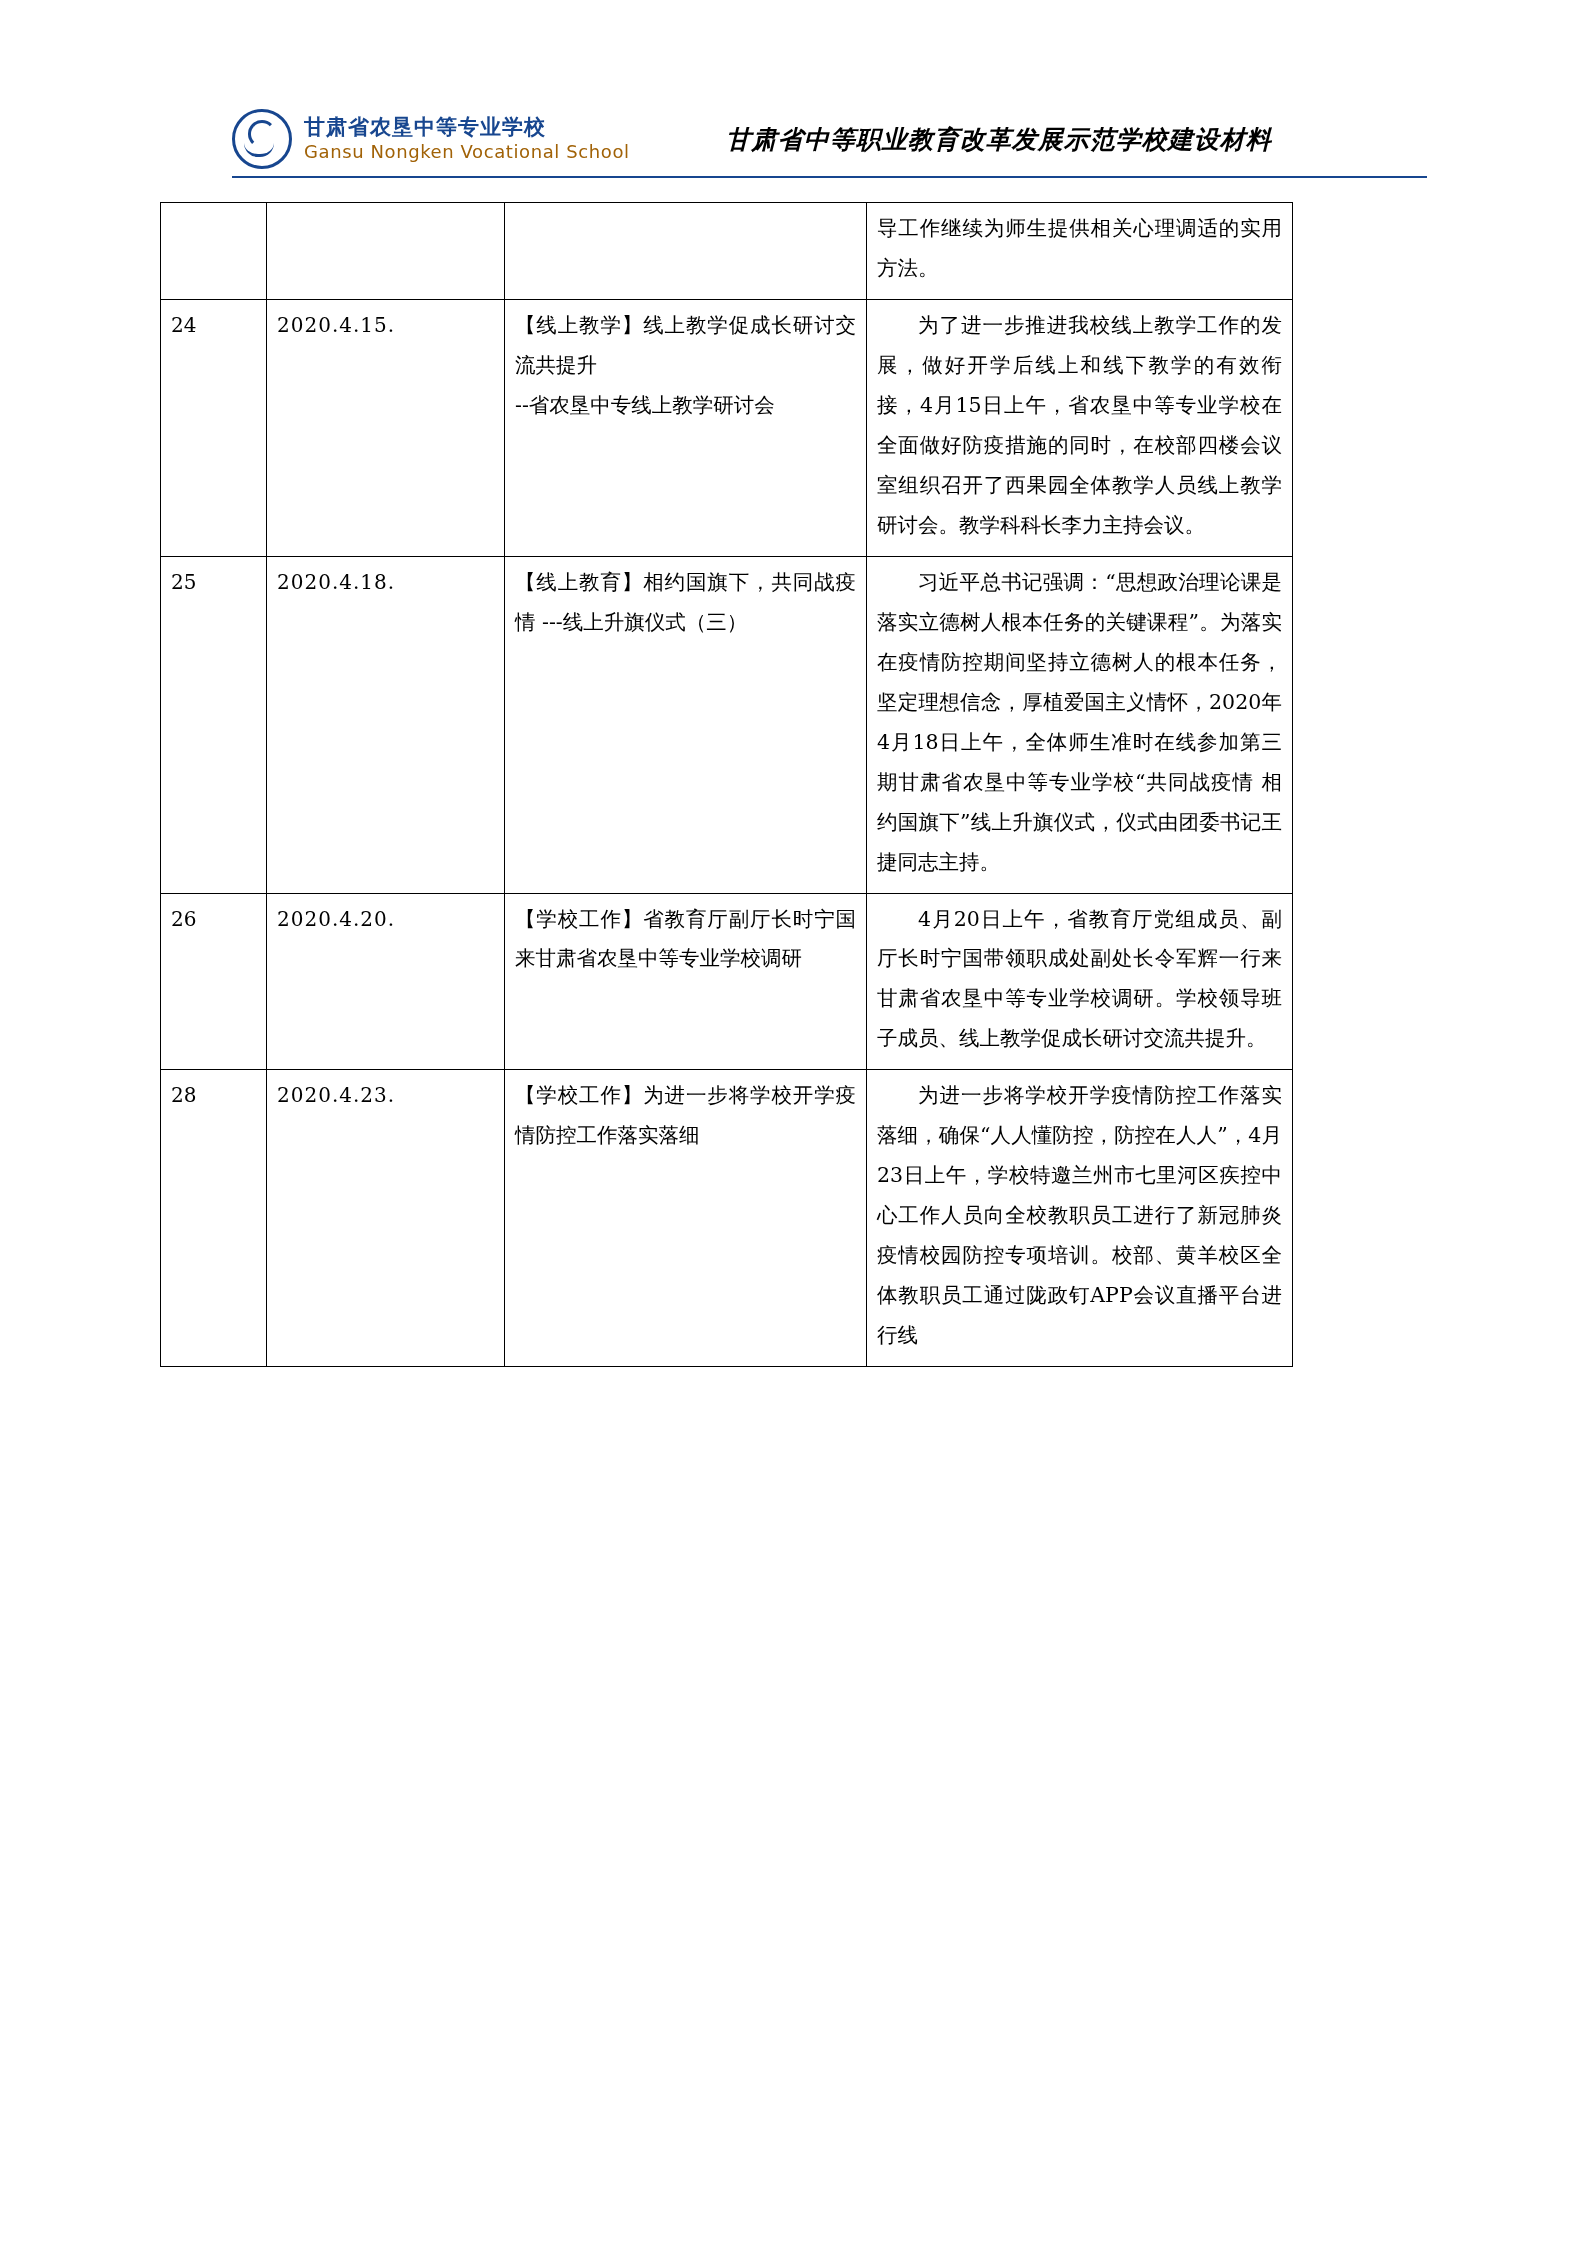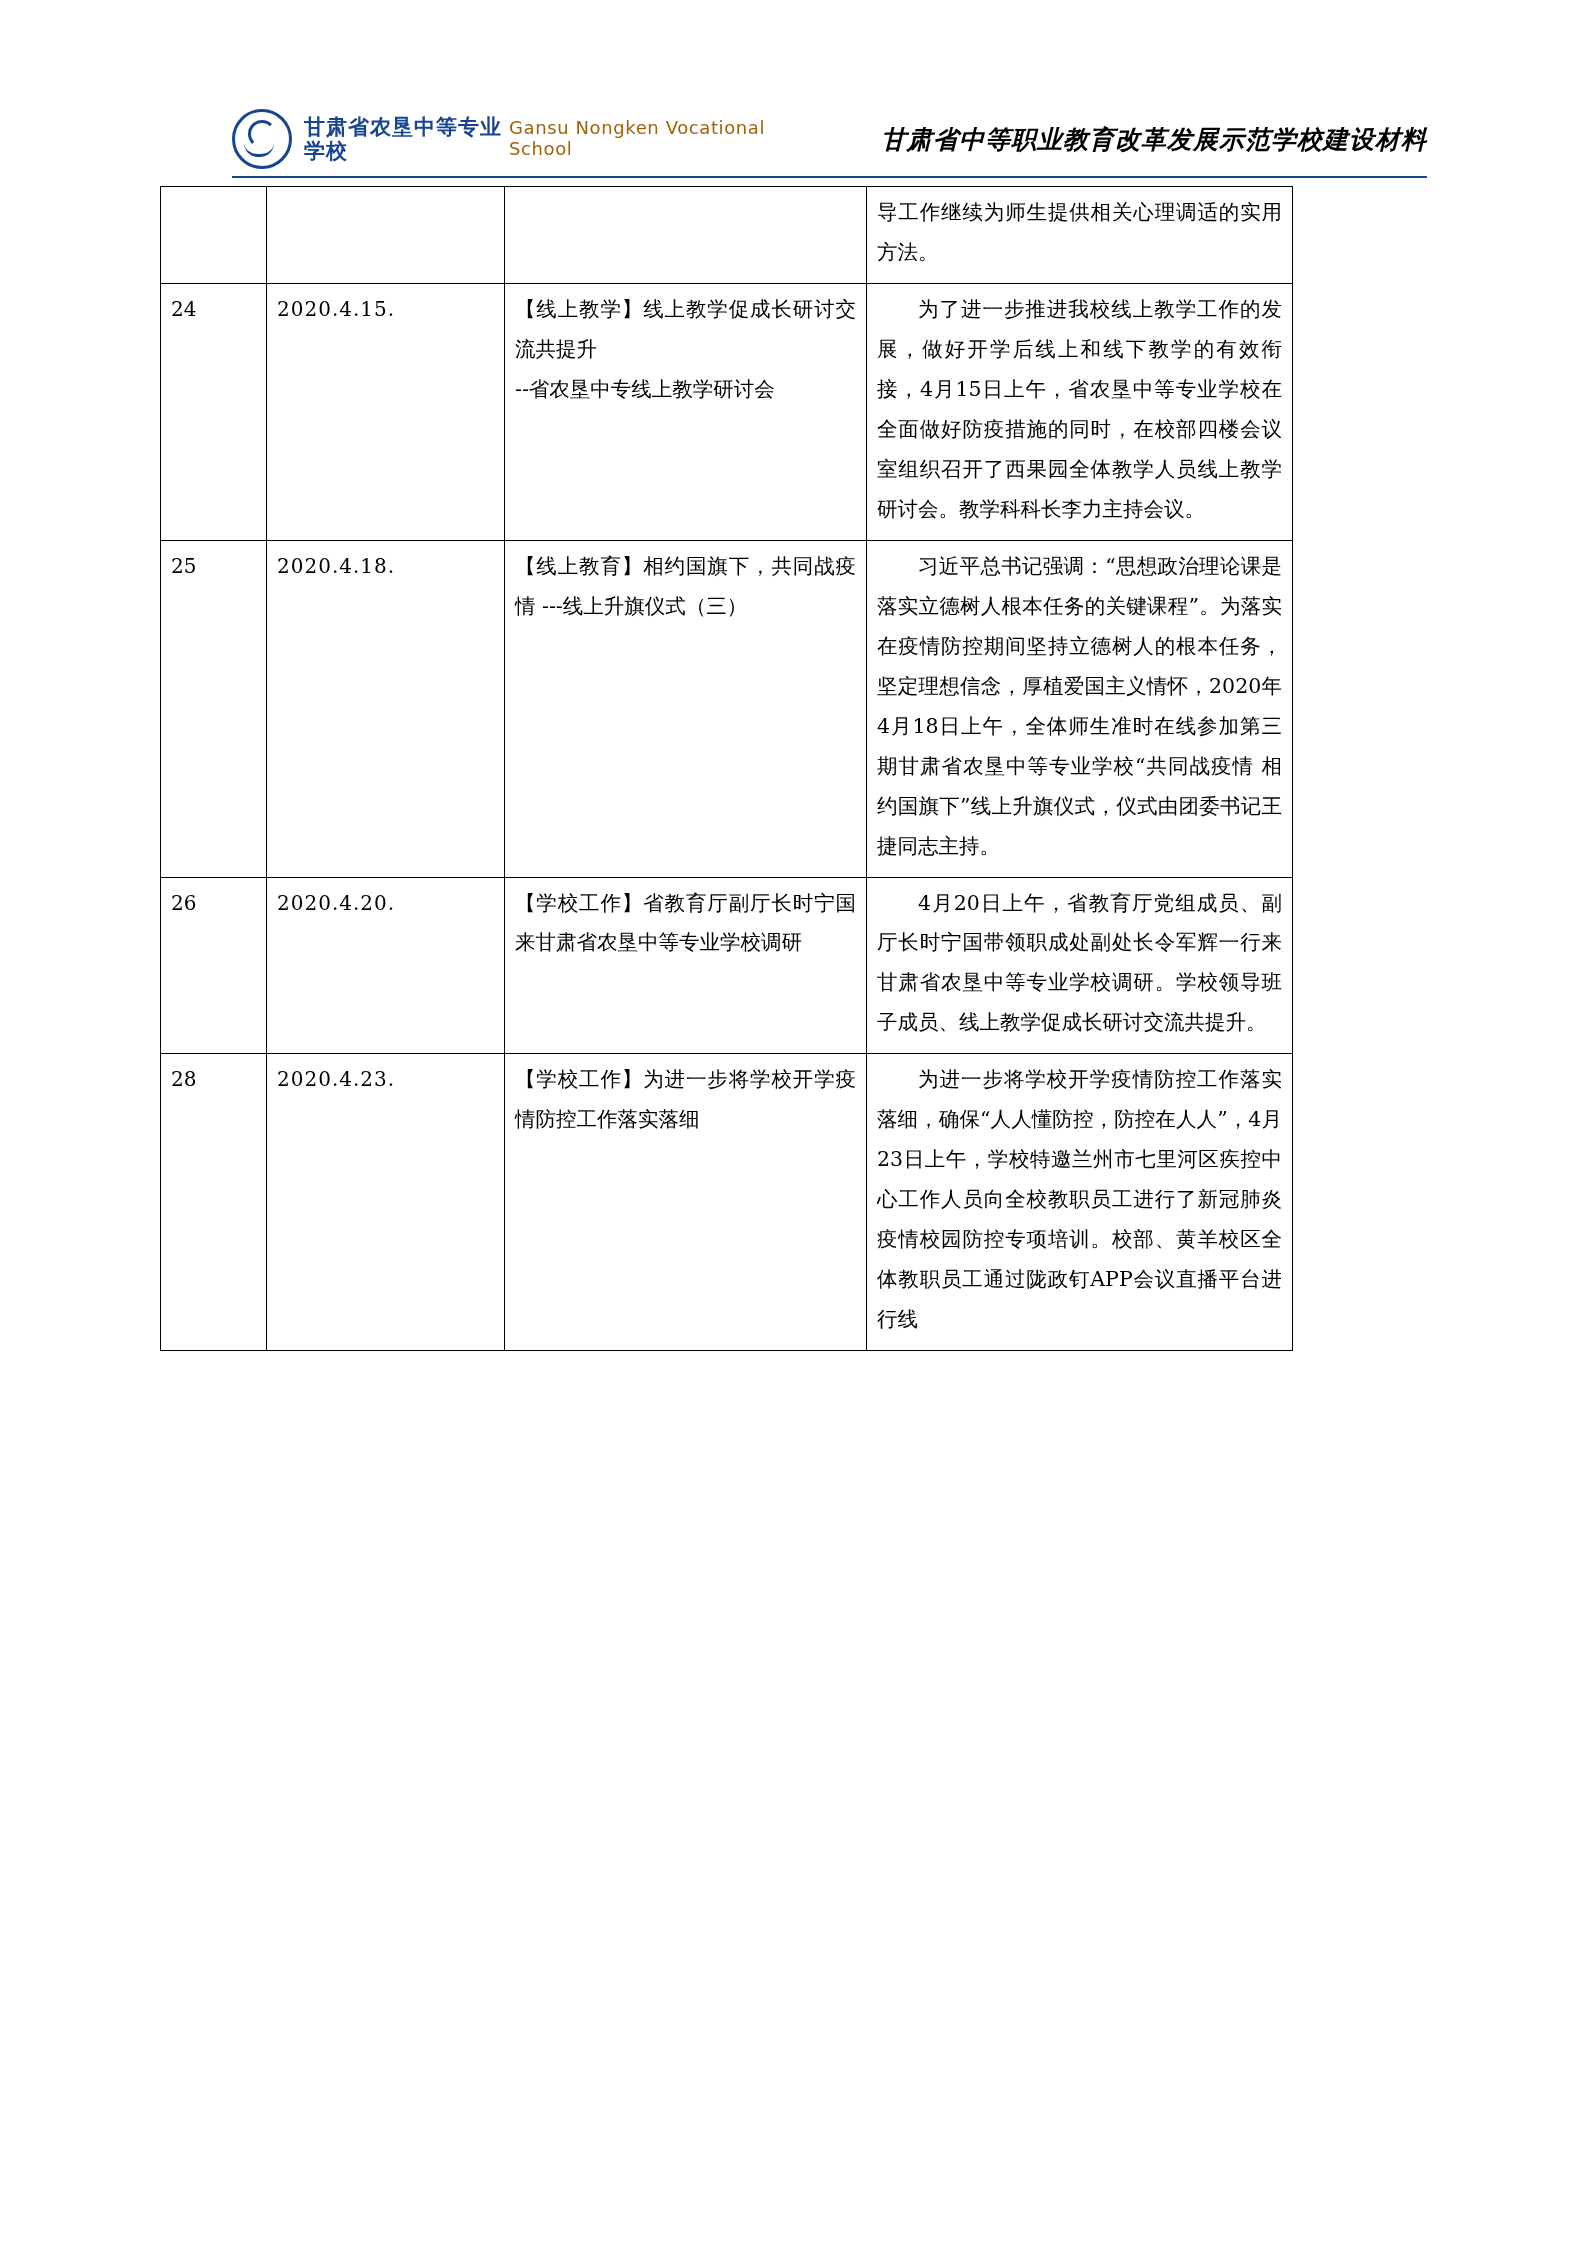--- a/index.html
+++ b/index.html
@@ -62,21 +62,21 @@
     position: absolute;
     left: 9px;
     bottom: 9px;
     width: 30px;
     height: 14px;
     border-bottom: 3px solid #17468f;
     border-radius: 0 0 14px 14px;
   }
   .logo-text {
     display: flex;
-    flex-direction: row;
+    flex-direction: column;
     line-height: 1.15;
   }
   .logo-cn {
     font-family: "DejaVu Sans", "Liberation Sans", sans-serif;
     font-size: 21px;
     font-weight: bold;
     color: #17468f;
     letter-spacing: 1px;
   }
   .logo-en {
@@ -102,21 +102,21 @@
     right: 0;
     bottom: 0;
     height: 2px;
     background: #17468f;
   }
 
   
   table.doc-table {
     border-collapse: collapse;
     width: 1132px;
-    margin-top: 8px;
+    margin-top: 24px;
     table-layout: fixed;
     padding-left: 44px;
   }
   table.doc-table td {
     border: 1px solid #000000;
     vertical-align: top;
     padding: 6px 10px 10px 10px;
   }
   .col-no    { width: 106px; }
   .col-date  { width: 238px; }

